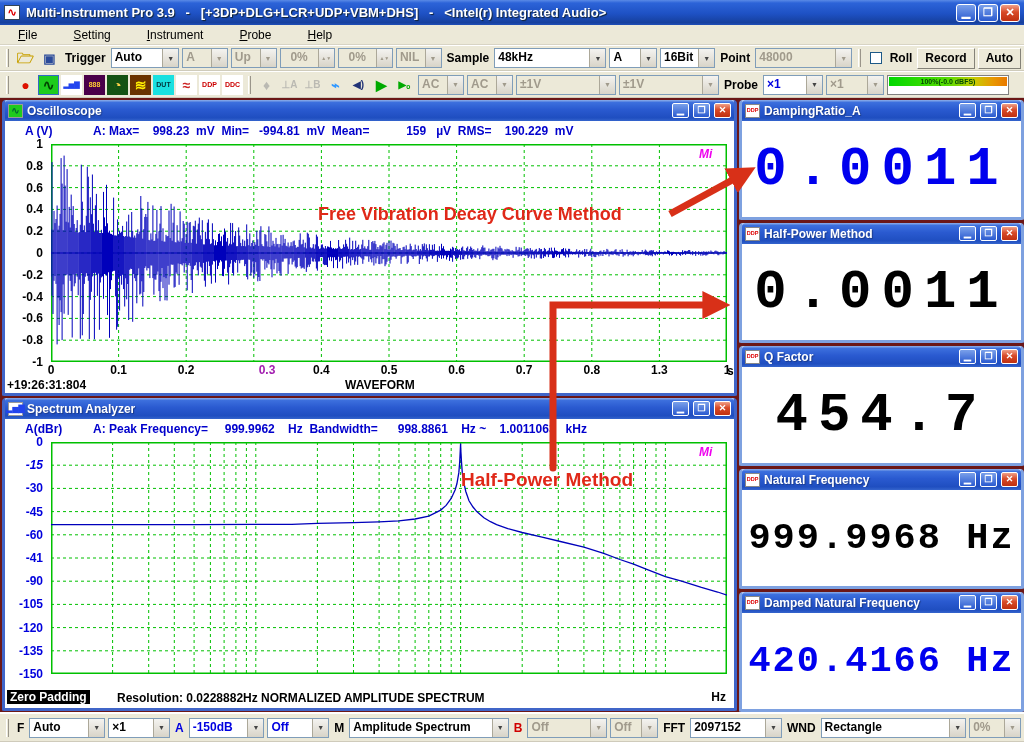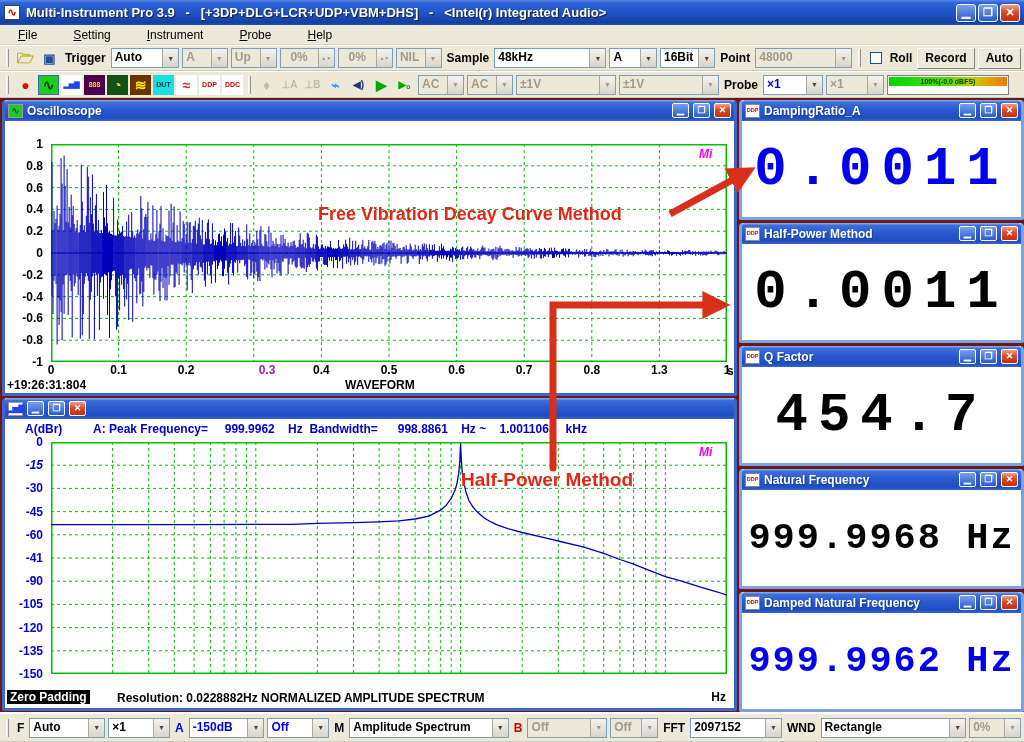--- a/index.html
+++ b/index.html
@@ -207,20 +207,24 @@
 
 <div class="workspace"></div>
 
 <div class="xpwin" style="left:2px;top:100px;width:735px;height:296px">
   <div class="xptitle">
     <span class="wico green">∿</span>
     <span class="t">Oscilloscope</span>
     <span class="wbtn min">▁</span>
     <span class="wbtn max">❐</span>
     <span class="wbtn close">✕</span>
+  </div>
+  <div class="stats">
+    <span class="ch">A (V)</span>
+    <span>A: Max=    998.23  mV  Min=   -994.81  mV  Mean=           159   µV  RMS=    190.229  mV</span>
   </div>
   <div class="ylabels" id="osc-ylabels" style="position: absolute; left: 0px; top: 0px; width: 42px; height: 296px;">
       <span style="top: 37px; color: rgb(0, 0, 0);">1</span>
       <span style="top: 58.8px; color: rgb(0, 0, 0);">0.8</span>
       <span style="top: 80.6px; color: rgb(0, 0, 0);">0.6</span>
       <span style="top: 102.4px; color: rgb(0, 0, 0);">0.4</span>
       <span style="top: 124.2px; color: rgb(0, 0, 0);">0.2</span>
       <span style="top: 146px; color: rgb(0, 0, 0);">0</span>
       <span style="top: 167.8px; color: rgb(0, 0, 0);">-0.2</span>
       <span style="top: 189.6px; color: rgb(0, 0, 0);">-0.4</span>
@@ -266,20 +270,21 @@
       <span style="left: 722px; top: 263px; color: rgb(0, 0, 0);">1</span>
     </div>
   <span class="pfoot" style="left:722px;top:264px">s</span>
   <span class="pfoot" style="left:2px;top:278px">+19:26:31:804</span>
   <span class="pfoot" style="left:340px;top:278px">WAVEFORM</span>
 </div>
 
 <div class="xpwin" style="left:2px;top:398px;width:735px;height:313px">
   <div class="xptitle">
     <span class="wico bars">▂▅▇</span>
+    <span class="t">Spectrum Analyzer</span>
     <span class="wbtn min">▁</span>
     <span class="wbtn max">❐</span>
     <span class="wbtn close">✕</span>
   </div>
   <div class="stats">
     <span class="ch">A(dBr)</span>
     <span>A: Peak Frequency=     999.9962    Hz  Bandwidth=      998.8861    Hz ~    1.0011063   kHz</span>
   </div>
   <div class="ylabels" id="spec-ylabels" style="position: absolute; left: 0px; top: 0px; width: 42px; height: 313px;">
       <span style="top: 37px; color: rgb(0, 0, 221);">0</span>
@@ -399,21 +404,21 @@
   </div>
 
   <div class="panel">
     <div class="xptitle">
       <span class="ddpico">DDP</span>
       <span class="t ptitle">Damped Natural Frequency</span>
       <span class="wbtn min">▁</span>
       <span class="wbtn max">❐</span>
       <span class="wbtn close">✕</span>
     </div>
-    <div class="val" style="color: rgb(0, 0, 238); font-size: 37px; letter-spacing: 2px;">999.9962 Hz</div>
+    <div class="val" style="color: rgb(0, 0, 238); font-size: 37px; letter-spacing: 2px;">420.4166 Hz</div>
   </div>
 </div>
 
 <div class="anno" style="left:318px;top:204px;font-size:18px">Free Vibration Decay Curve Method</div>
 <div class="anno" style="left:461px;top:469px;font-size:19px">Half-Power Method</div>
 <svg id="arrow-overlay">
   <defs>
     <marker id="ah" viewBox="0 0 10 10" refX="2" refY="5" markerWidth="4" markerHeight="4" orient="auto-start-reverse">
       <path d="M0,0 L10,5 L0,10 z" fill="#d83018"></path>
     </marker>

